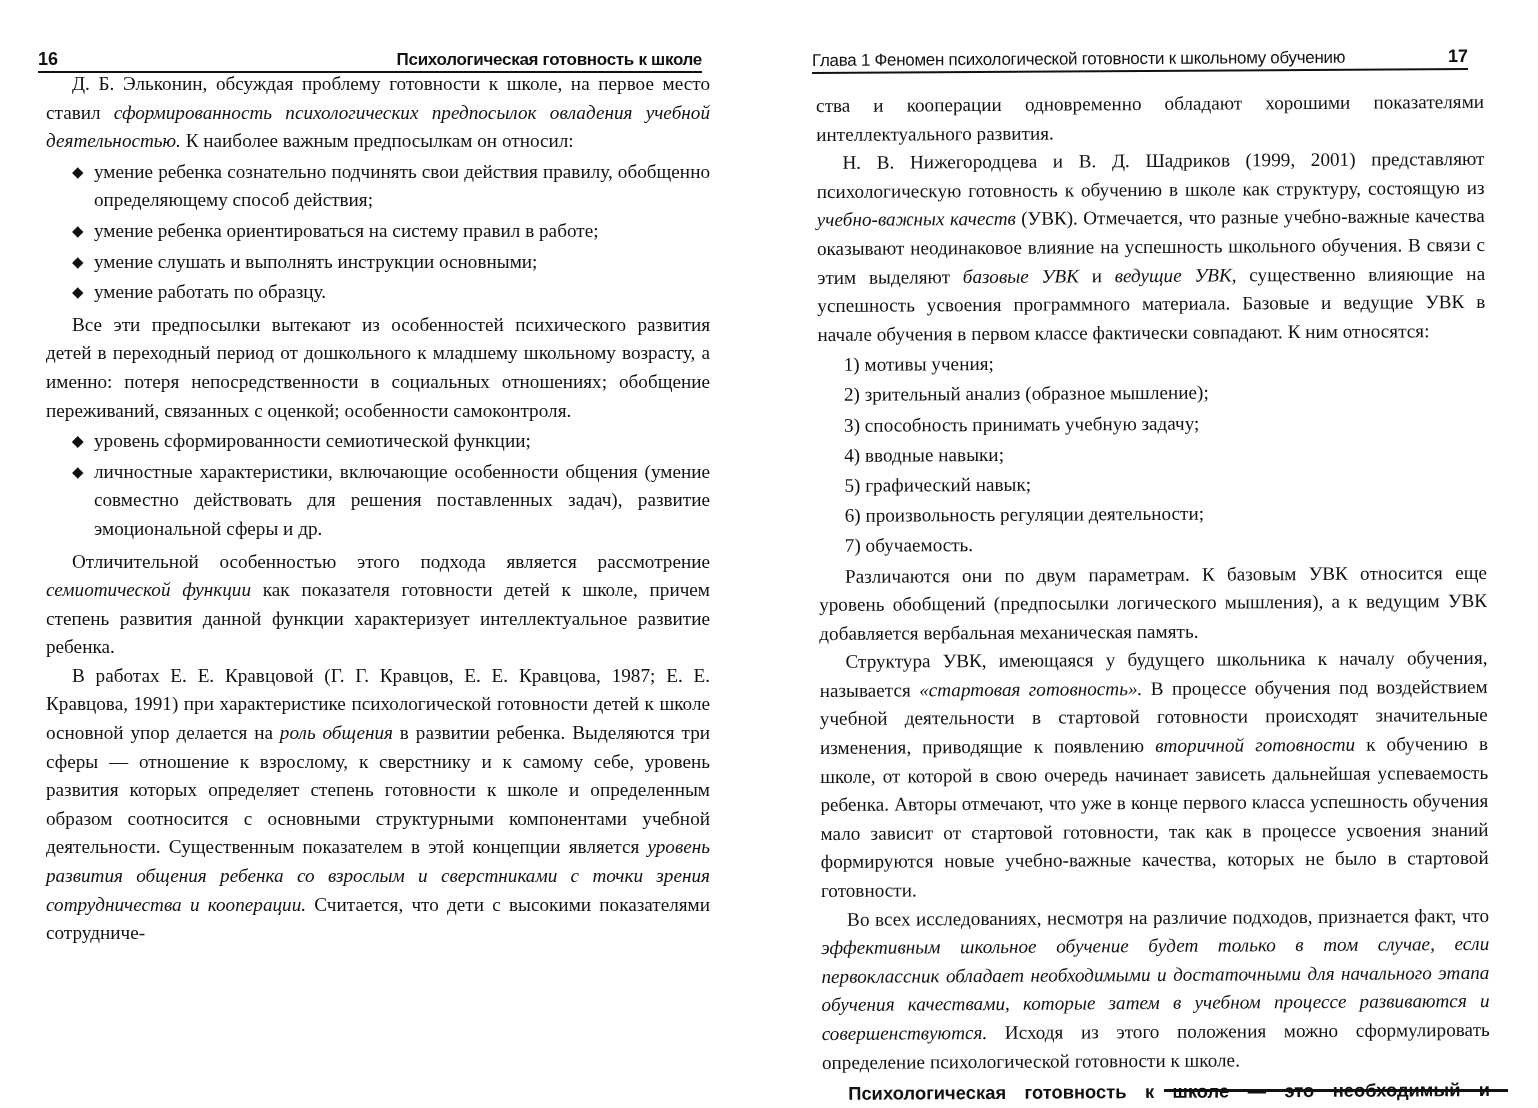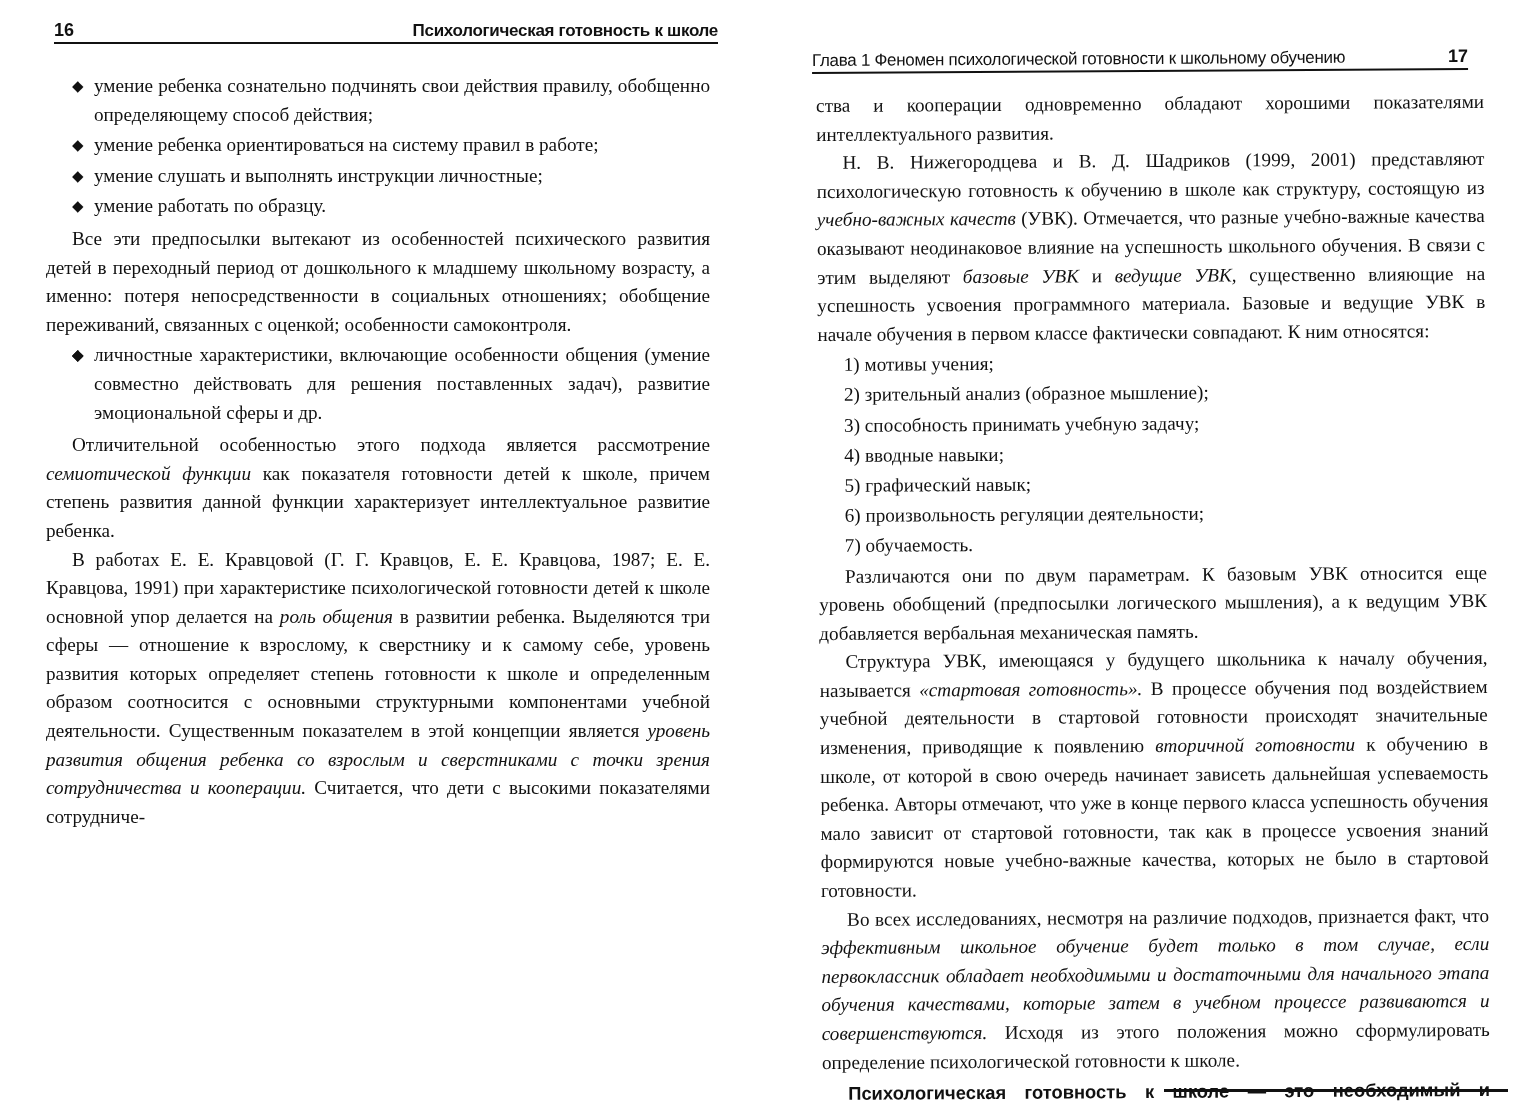--- a/index.html
+++ b/index.html
@@ -1,21 +1,21 @@
 <!DOCTYPE html>
 <html><head>
 <meta charset="utf-8">
 <style>
   html, body { margin:0; padding:0; background:#ffffff; }
   body { width:1538px; height:1108px; position:relative; overflow:hidden; color:#111; font-family:"Liberation Serif", serif; }
   .page { position:absolute; top:0; height:1108px; }
   .left { left:0; width:770px; }
   .right { left:770px; width:768px;margin-top:36px; }
   .header { position:absolute; top:18px; height:24px; border-bottom:2px solid #111; font-family:"Liberation Sans", sans-serif; font-size:17px; }
-  .left .header { left:54px; width:664px; }
+  .left .header { left:38px; width:664px;margin-top:29px; }
   .right .header { left:42px; width:656px; top:10px; transform:rotate(-0.35deg); }
   .pnum { font-weight:bold; font-size:18px; position:absolute; bottom:1px; }
   .left .pnum { left:0; }
   .right .pnum { right:0; }
   .htitle { position:absolute; bottom:1px; letter-spacing:-0.3px; }
   .left .htitle { right:0;font-weight:bold; }
   .right .htitle { left:0; }
   .body { position:absolute; font-size:19.2px; line-height:28.6px; text-align:justify; }
   .left .body { left:46px; top:70px; width:664px; }
   .right .body { left:46px; top:56px; width:668px; transform:rotate(-0.35deg); transform-origin:0 0; }
@@ -32,30 +32,31 @@
 </style>
 </head>
 <body>
 
 <div class="page left">
   <div class="header">
     <span class="pnum">16</span>
     <span class="htitle">Психологическая готовность к школе</span>
   </div>
   <div class="body">
+    <p><span>Д. Б. Эльконин, обсуждая проблему готовности к школе, на первое место ставил </span><i>сформированность психологических предпосылок овладения учебной деятельностью.</i><span> К наиболее важным предпосылкам он относил:</span></p>
     <ul class="bullets">
       <li><span class="dot">◆</span><span>умение ребенка сознательно подчинять свои действия правилу, обобщенно определяющему способ действия;</span></li>
       <li><span class="dot">◆</span><span>умение ребенка ориентироваться на систему правил в работе;</span></li>
-      <li><span class="dot">◆</span><span>умение слушать и выполнять инструкции личностные;</span></li>
+      <li><span class="dot">◆</span><span>умение слушать и выполнять инструкции основными;</span></li>
       <li><span class="dot">◆</span><span>умение работать по образцу.</span></li>
     </ul>
     <p>Все эти предпосылки вытекают из особенностей психического развития детей в переходный период от дошкольного к младшему школьному возрасту, а именно: потеря непосредственности в социальных отношениях; обобщение переживаний, связанных с оценкой; особенности самоконтроля.</p>
     <ul class="bullets">
       <li><span class="dot">◆</span></li>
-      <li><span class="dot">◆</span></li>
+      <li><span class="dot">◆</span><span>уровень сформированности семиотической функции;</span></li>
       <li><span class="dot">◆</span><span>личностные характеристики, включающие особенности общения (умение совместно действовать для решения поставленных задач), развитие эмоциональной сферы и др.</span></li>
     </ul>
     <p><span>Отличительной особенностью этого подхода является рассмотрение </span><i>семиотической функции</i><span> как показателя готовности детей к школе, причем степень развития данной функции характеризует интеллектуальное развитие ребенка.</span></p>
     <p><span>В работах Е. Е. Кравцовой (Г. Г. Кравцов, Е. Е. Кравцова, 1987; Е. Е. Кравцова, 1991) при характеристике психологической готовности детей к школе основной упор делается на </span><i>роль общения</i><span> в развитии ребенка. Выделяются три сферы — отношение к взрослому, к сверстнику и к самому себе, уровень развития которых определяет степень готовности к школе и определенным образом соотносится с основными структурными компонентами учебной деятельности. Существенным показателем в этой концепции является </span><i>уровень развития общения ребенка со взрослым и сверстниками с точки зрения сотрудничества и кооперации.</i><span> Считается, что дети с высокими показателями сотрудниче-</span></p>
   </div>
 </div>
 
 <div class="page right">
   <div class="header">
     <span class="htitle">Глава 1  Феномен психологической готовности к школьному обучению</span>

